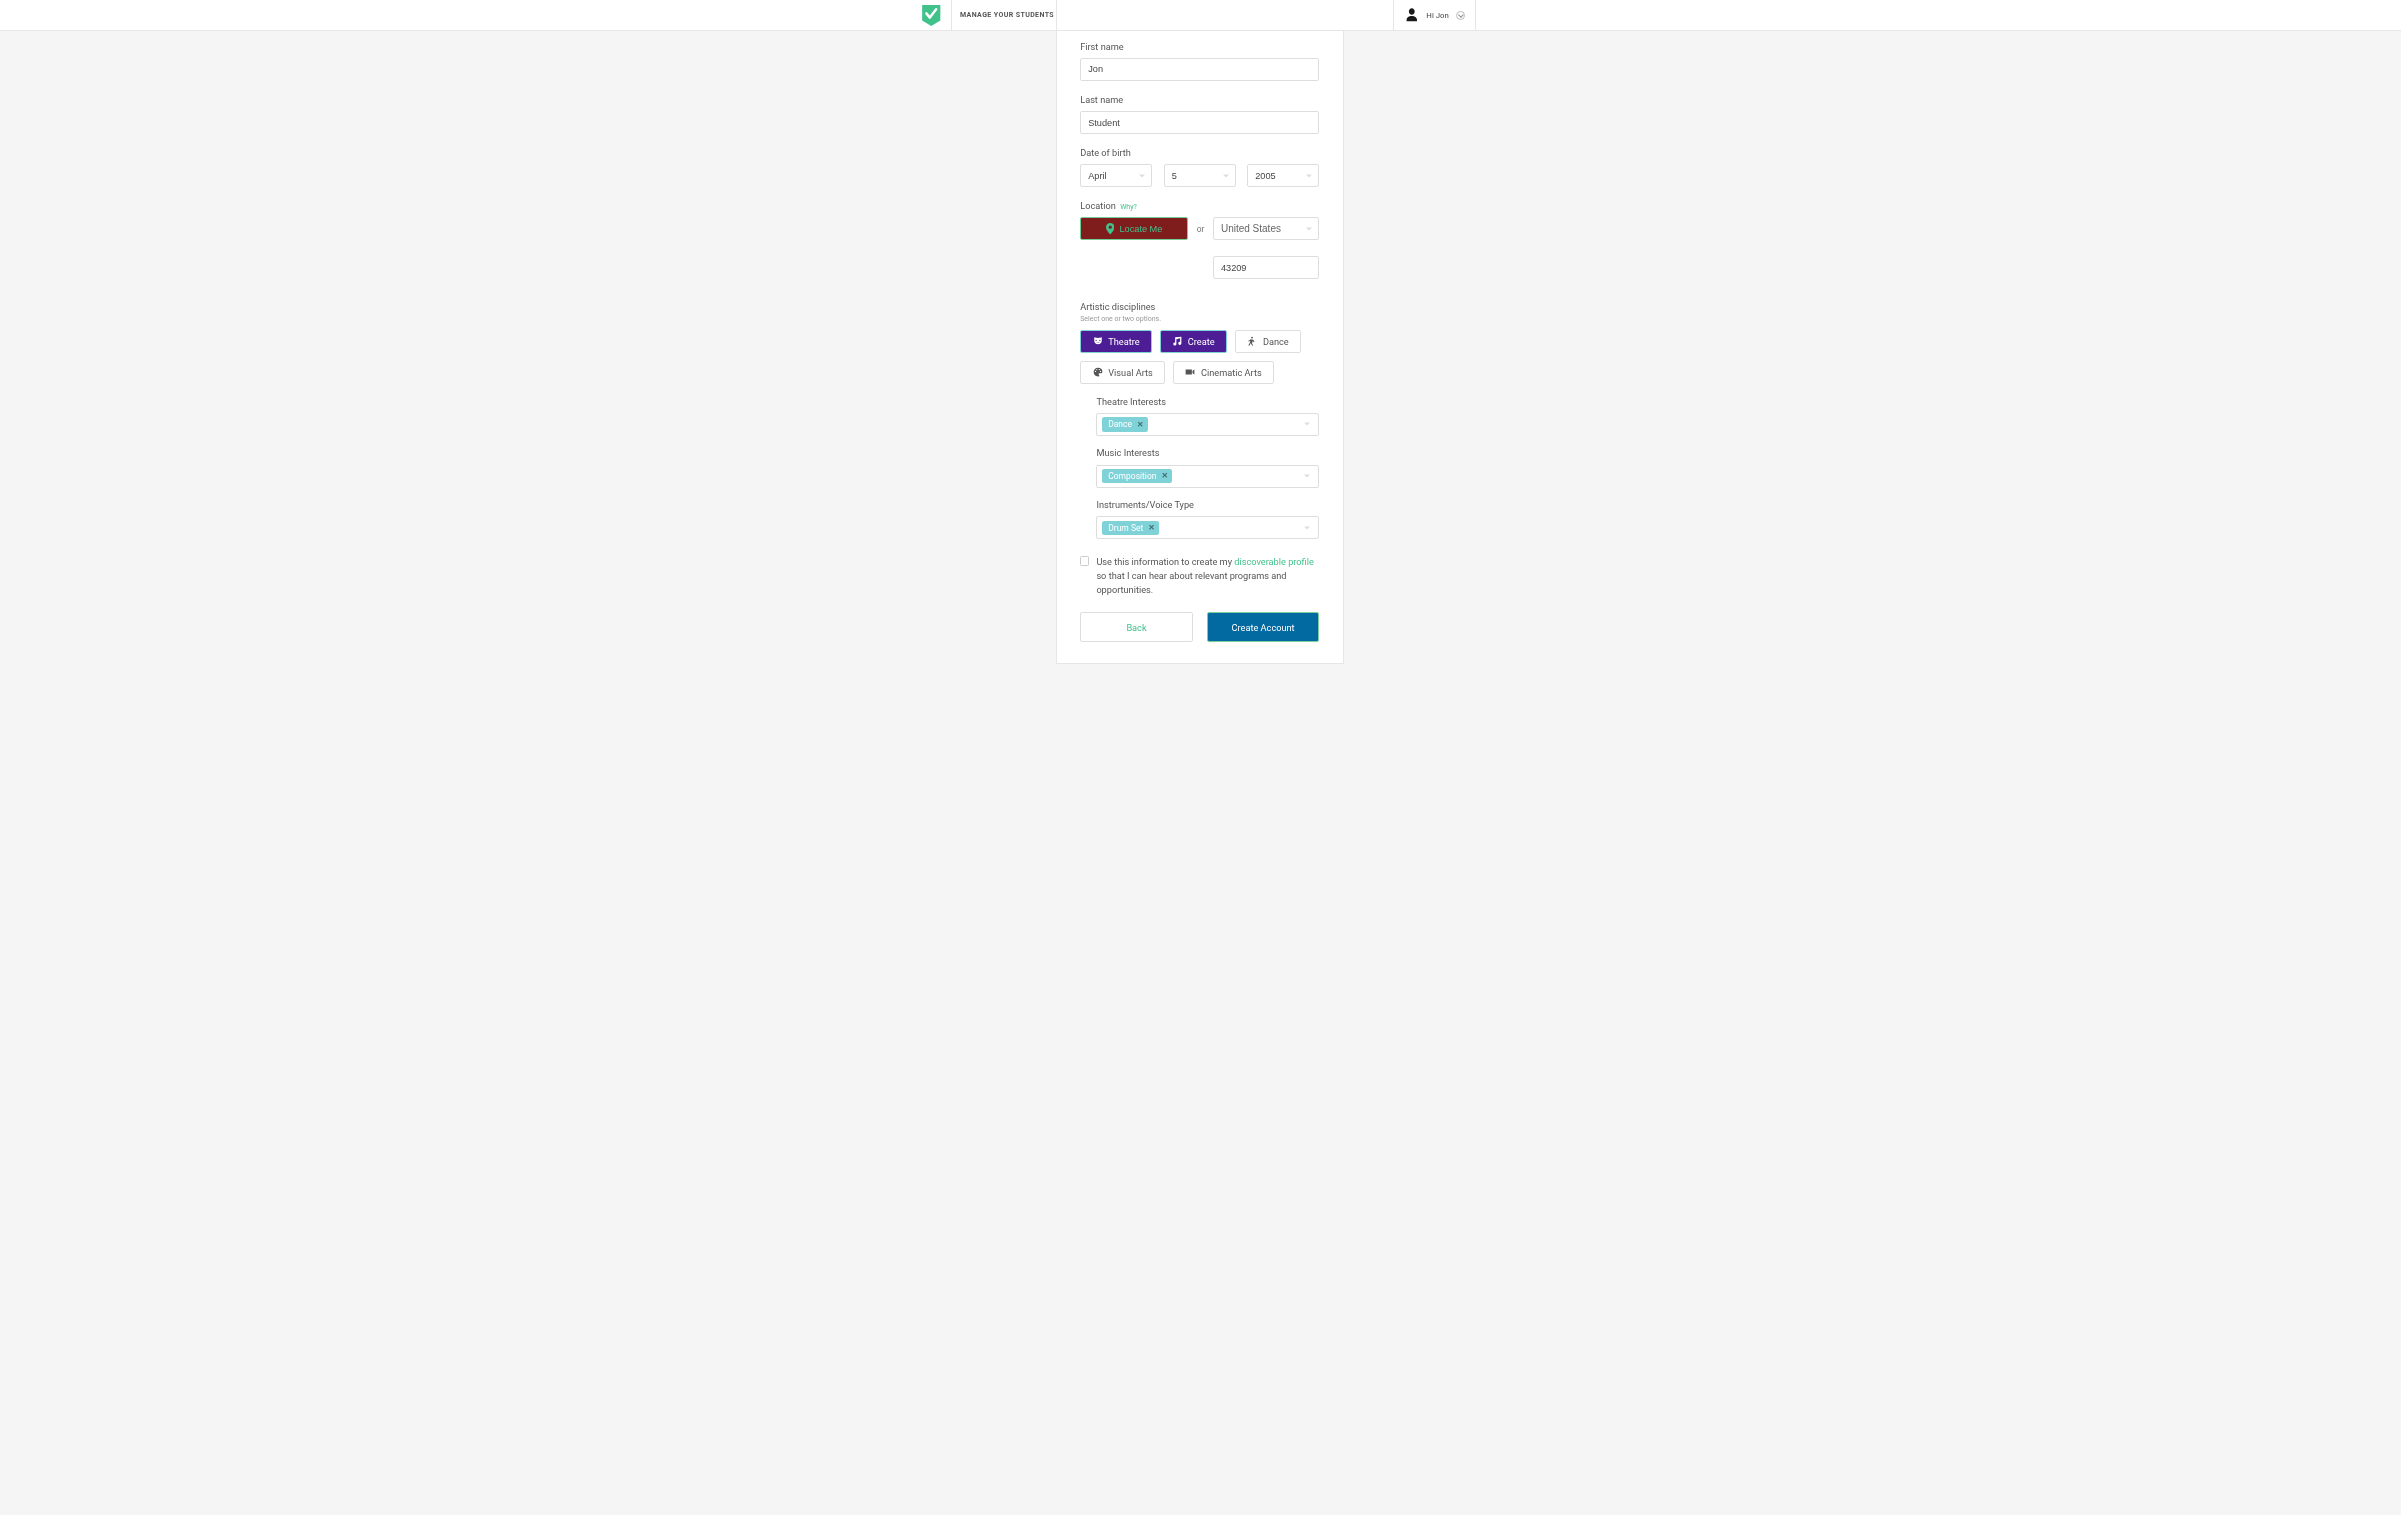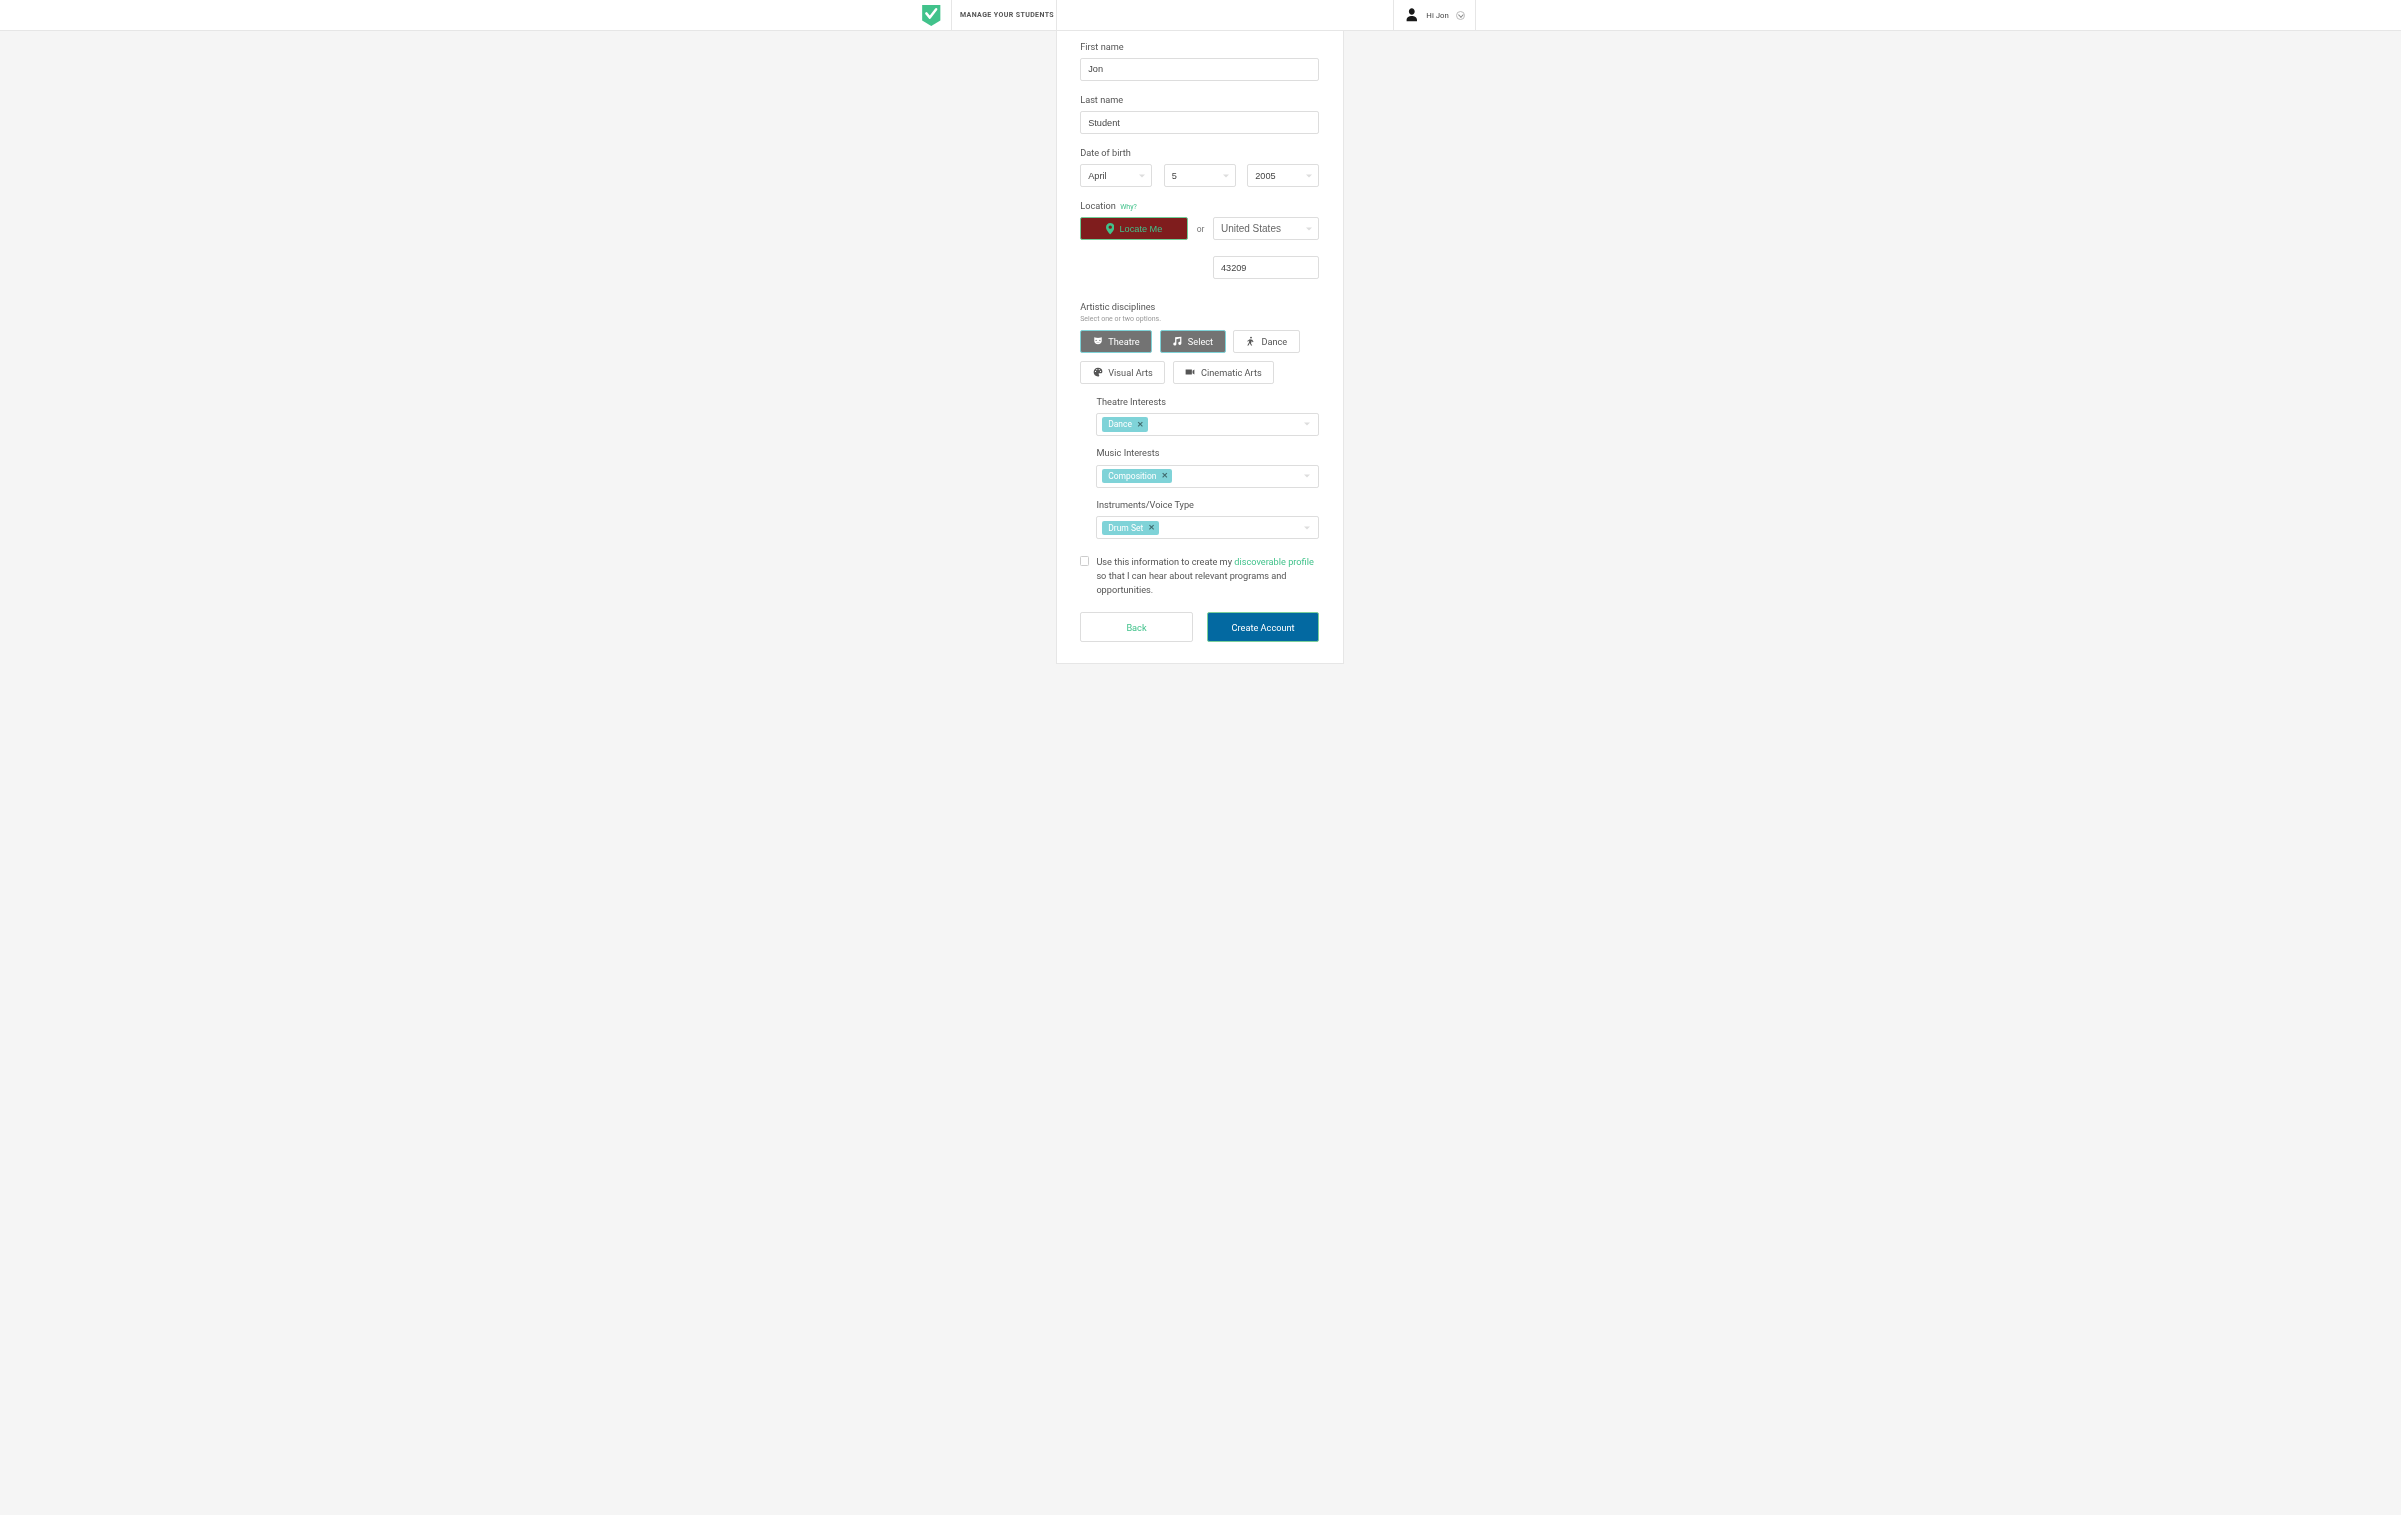--- a/index.html
+++ b/index.html
@@ -209,21 +209,21 @@
     display: flex;
     align-items: center;
     justify-content: center;
     gap: 5.7px;
     padding: 0 11.4px;
     font-size: 9.2px;
     color: #555;
     cursor: pointer;
   }
   .chip.selected {
-    background: #737373;
+    background: #4c1d95;
     border-color: #7fd3d8;
     color: #fff;
   }
   .chip .ic { width: 10px; height: 10px; display:flex; align-items:center; justify-content:center; }
 
   .sub-block {
     margin-left: 16.3px;
     margin-top: 11.4px;
   }
   .tag-select {
@@ -403,21 +403,21 @@
               </svg>
           </span>
           <span>Theatre</span>
         </div>
         <div class="chip selected">
           <span class="ic">
             <svg viewBox="0 0 16 16" width="10" height="10">
                 <path fill="currentColor" d="M5 2v8.3A2.5 2.5 0 1 0 7 13V5l6-1.5v5.8A2.5 2.5 0 1 0 15 12V1L5 2z"></path>
               </svg>
           </span>
-          <span>Select</span>
+          <span>Create</span>
         </div>
         <div class="chip">
           <span class="ic">
             <svg viewBox="0 0 16 16" width="10" height="10">
                 <path fill="currentColor" d="M8 1a1.5 1.5 0 1 1 0 3 1.5 1.5 0 0 1 0-3zM6 5l4 1 2 3-1 1-2-2-1 4 2 3H8l-2-4-2 4H2l3-5V7L3 9 2 8l4-3z"></path>
               </svg>
           </span>
           <span>Dance</span>
         </div>
         <div class="chip">

